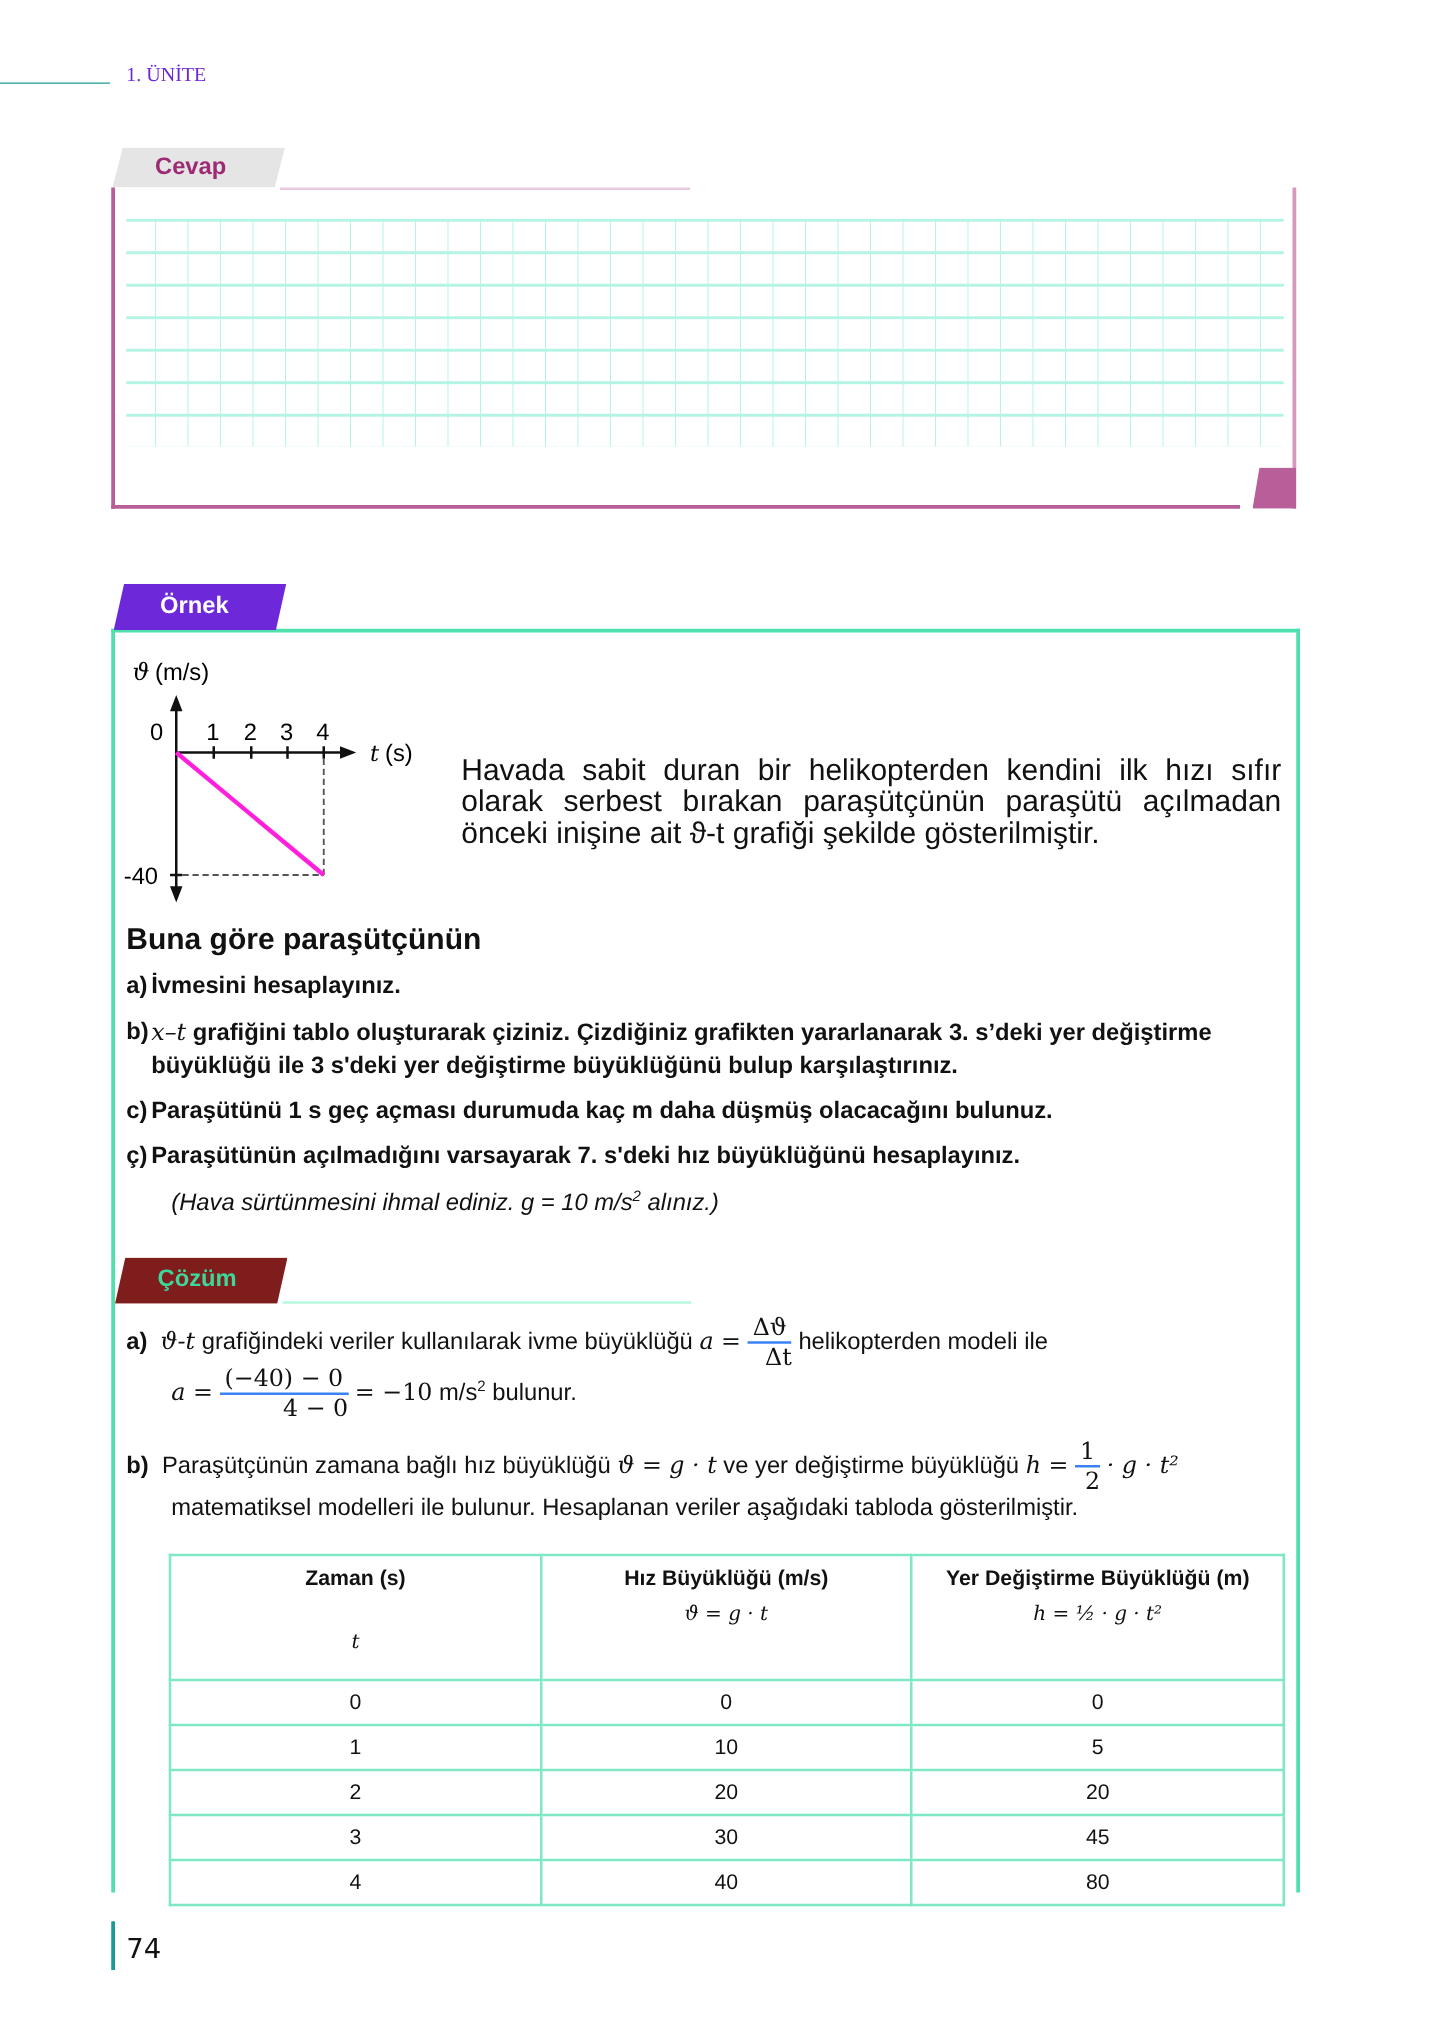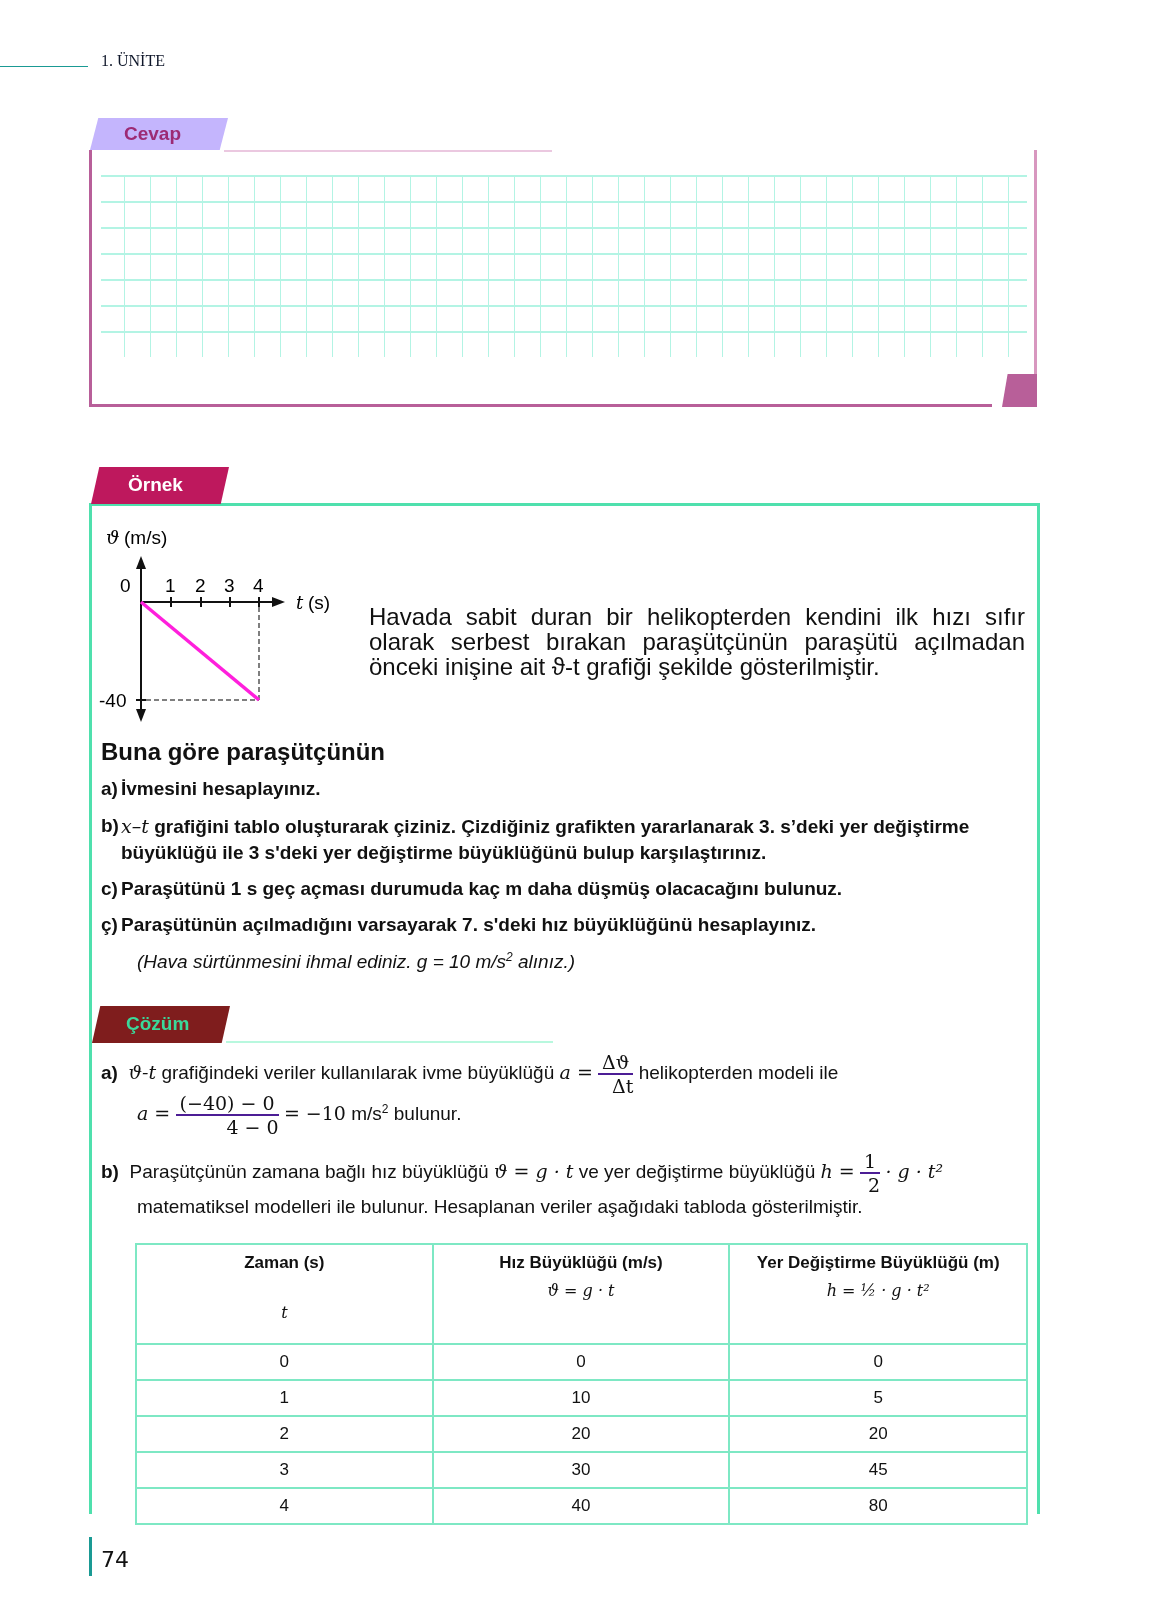--- a/index.html
+++ b/index.html
@@ -1,52 +1,52 @@
 <!DOCTYPE html>
 <html><head>
 <meta charset="utf-8">
 <style>
   html,body{margin:0;padding:0;background:#fff;}
   body{width:1152px;height:1624px;position:relative;overflow:hidden;font-family:"Liberation Sans",sans-serif;color:#111;}
   .abs{position:absolute;}
   .unit-line{left:0;top:66px;width:88px;height:1px;background:#1a9a94;}
-  .unit-label{left:101px;top:52px;font-family:"Liberation Serif",serif;font-size:16px;color:#0f172a;}
+  .unit-label{left:101px;top:52px;font-family:"Liberation Serif",serif;font-size:16px;color:#6d28d9;}
 
   
-  .cevap-tab{left:90px;top:118px;width:138px;height:32px;background:#c4b5fd;clip-path:polygon(6% 0,100% 0,94% 100%,0 100%);}
+  .cevap-tab{left:90px;top:118px;width:138px;height:32px;background:#e5e5e5;clip-path:polygon(6% 0,100% 0,94% 100%,0 100%);}
   .cevap-tab span{position:absolute;left:34px;top:5px;font-weight:bold;font-size:19px;color:#9c2a74;}
   .cevap-topline{left:224px;top:150px;width:328px;height:2px;background:#ebc8e0;}
   .cevap-left{left:89px;top:150px;width:3px;height:257px;background:#b85f99;}
   .cevap-bottom{left:89px;top:404px;width:903px;height:3px;background:#b85f99;}
   .cevap-right{left:1034px;top:150px;width:3px;height:257px;background:#d897bf;}
   .cevap-corner{left:1002px;top:374px;width:35px;height:33px;background:#b85f99;clip-path:polygon(16% 0,100% 0,100% 100%,0 100%);}
   .grid{left:101px;top:175px;width:926px;height:182px;
     background-image:linear-gradient(#b3f4e4 2px,transparent 2px),linear-gradient(90deg,#b3f4e4 1px,transparent 1px);
     background-size:100% 26px,26px 100%;background-position:0 0,23px 0;}
 
   
-  .ornek-tab{left:91px;top:467px;width:138px;height:37px;background:#be185d;clip-path:polygon(6% 0,100% 0,94% 100%,0 100%);}
+  .ornek-tab{left:91px;top:467px;width:138px;height:37px;background:#6d28d9;clip-path:polygon(6% 0,100% 0,94% 100%,0 100%);}
   .ornek-tab span{position:absolute;left:37px;top:7px;font-weight:bold;font-size:19px;color:#fff;}
   .ornek-frame{left:89px;top:503px;width:945px;height:1008px;border-left:3px solid #4fe0ad;border-top:3px solid #4fe0ad;border-right:3px solid #4fe0ad;}
 
   .desc{left:369px;top:604px;width:656px;font-size:24px;line-height:25px;text-align:justify;}
   .q-head{left:101px;top:738px;font-weight:bold;font-size:24px;}
   .q{left:101px;font-weight:bold;font-size:19px;line-height:26px;width:925px;}
   .q .lbl{position:absolute;left:0;top:0;}
   .q .txt{display:block;margin-left:20px;}
   .note{left:137px;top:950px;font-style:italic;font-size:19px;}
   .m{font-family:"DejaVu Serif",serif;font-style:italic;font-weight:normal;}
 
   .cozum-tab{left:92px;top:1006px;width:138px;height:37px;background:#7f1d1d;clip-path:polygon(6% 0,100% 0,94% 100%,0 100%);}
   .cozum-tab span{position:absolute;left:34px;top:7px;font-weight:bold;font-size:19px;color:#3bd89a;}
   .cozum-line{left:226px;top:1041px;width:327px;height:2px;background:#b8f8de;}
 
   .sol{font-size:19px;}
   .frac{display:inline-block;vertical-align:middle;text-align:center;font-family:"DejaVu Serif",serif;}
-  .frac .n{display:block;padding:0 4px;border-bottom:2px solid #4c1d95;line-height:22px;}
+  .frac .n{display:block;padding:0 4px;border-bottom:2px solid #3b82f6;line-height:22px;}
   .frac .d{display:block;line-height:22px;text-align:right;}
 
   table.data{position:absolute;left:135px;top:1243px;width:893px;border-collapse:collapse;font-size:17px;}
   table.data td{border:2px solid #7ee8c4;text-align:center;height:34px;padding:0;}
   table.data tr.head td{height:90px;vertical-align:top;padding-top:8px;border-radius:32px;}
   .hlabel{font-weight:bold;display:block;}
   .hformula{display:block;font-family:"DejaVu Serif",serif;font-style:italic;margin-top:8px;font-size:16px;}
 
   .page-bar{left:89px;top:1537px;width:3px;height:39px;background:#1a9a94;}
   .page-num{left:101px;top:1547px;font-size:22px;font-family:"DejaVu Sans",sans-serif;}

